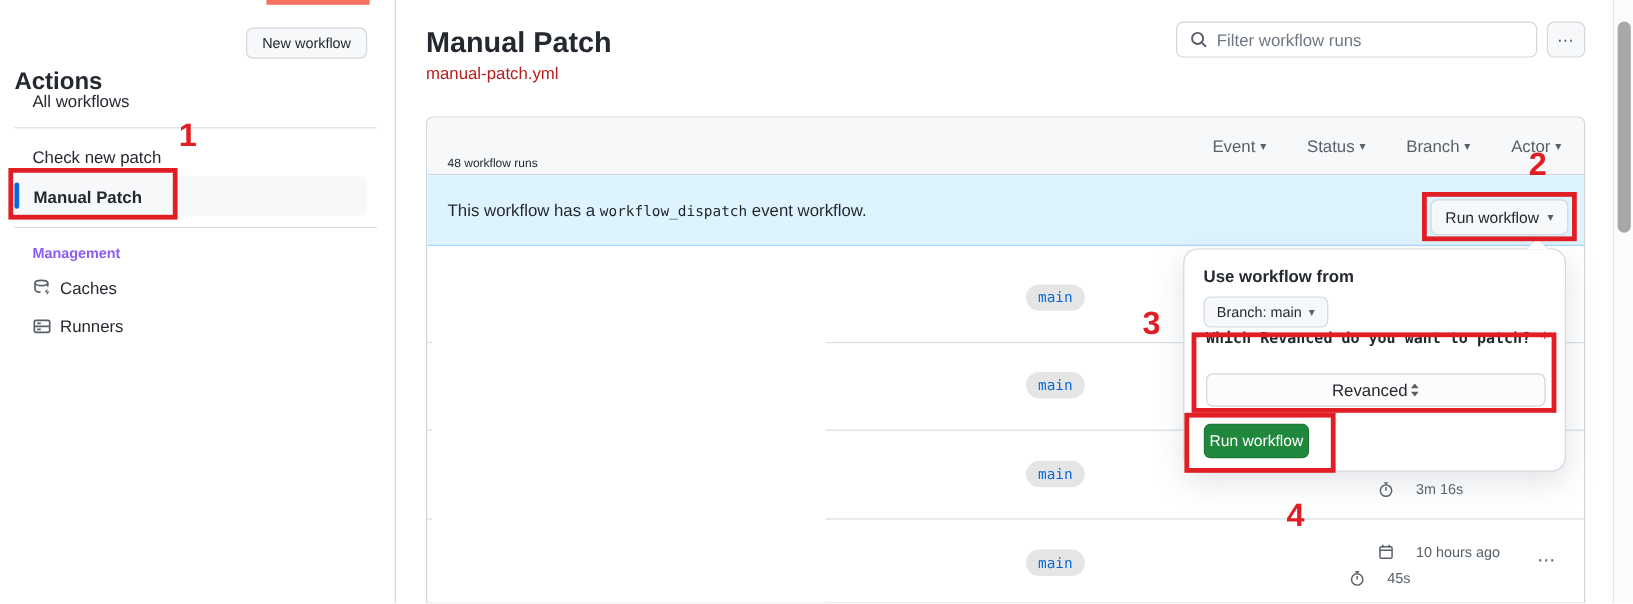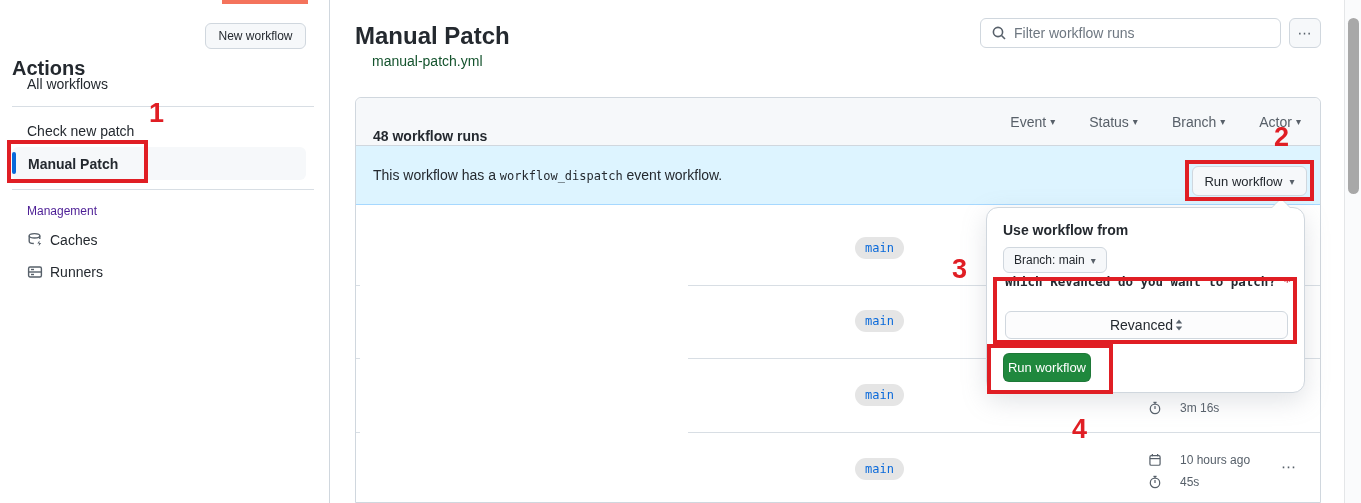--- a/index.html
+++ b/index.html
@@ -17,38 +17,38 @@
   .sb-newwf { position:absolute; left:205px; top:23px; width:101px; height:26px; font-size:12px; }
   .sb-item { position:absolute; left:27px; font-size:14px; color:#24292f; cursor:pointer; }
   .sb-all { top:76px; }
   .sb-check { top:123px; }
   .sb-divider { position:absolute; left:12px; width:302px; border-top:1px solid #d8dee4; }
   .sb-div1 { top:106px; }
   .sb-div2 { top:189px; }
   .sb-selected-bg { position:absolute; left:12px; top:147px; width:294px; height:33px; background:#f6f8fa; border-radius:6px; cursor:pointer; }
   .sb-selected-bar { position:absolute; left:12px; top:152px; width:4px; height:22px; background:#0969da; border-radius:3px; }
   .sb-selected-label { position:absolute; left:28px; top:156px; font-size:14px; font-weight:700; }
-  .sb-mgmt { position:absolute; left:27px; top:204px; font-size:12px; color:#4c1d95; }
+  .sb-mgmt { position:absolute; left:27px; top:204px; font-size:12px; color:#8b5cf6;font-weight:bold; }
   .sb-iconitem { position:absolute; display:flex; align-items:center; gap:7px; font-size:14px; cursor:pointer; }
   .sb-caches { left:27px; top:232px; }
   .sb-runners { left:27px; top:264px; }
   .octicon { color:#57606a; flex:none; }
 
   
   .main-title { position:absolute; left:355px; top:22px; font-size:24px; font-weight:600; }
-  .file-link { position:absolute; left:355px; top:53px; font-size:14px; color:#14532d; text-decoration:none; cursor:pointer;margin-left:17px; }
+  .file-link { position:absolute; left:355px; top:53px; font-size:14px; color:#b91c1c; text-decoration:none; cursor:pointer; }
   .search-box { position:absolute; left:980px; top:18px; width:301px; height:30px; border:1px solid #d0d7de; border-radius:6px; background:#fff; display:flex; align-items:center; padding:0 10px; gap:7px; }
   .search-box input { border:none; outline:none; flex:1; font-size:14px; color:#24292f; font-family:"Liberation Sans",sans-serif; background:transparent; }
   .search-box input::placeholder { color:#6e7781; }
   .kebab-btn { position:absolute; left:1289px; top:18px; width:32px; height:30px; font-size:14px; color:#57606a; letter-spacing:1px; }
 
   
   .runs-table { position:absolute; left:355px; top:97px; width:966px; height:406px; border:1px solid #d0d7de; border-radius:6px 6px 0 0; background:#fff; }
   .runs-header { position:absolute; left:356px; top:98px; width:964px; height:48px; background:#f6f8fa; border-bottom:1px solid #d0d7de; border-radius:6px 6px 0 0; display:flex; align-items:center; justify-content:space-between; padding:0 19px 0 17px; }
-  .runs-count { font-size:14px; font-weight:700;margin-top:29px; }
+  .runs-count { font-size:10px; font-weight:400;margin-top:29px; }
   .filters { display:flex; gap:34px; }
   .filter { font-size:14px; color:#586069; cursor:pointer; display:flex; align-items:center; gap:4px; }
   .caret { font-size:10px; color:#586069; }
 
   .banner { position:absolute; left:356px; top:146px; width:964px; height:59px; background:#ddf4ff; border-bottom:1px solid rgba(84,174,255,.4); }
   .banner-text { position:absolute; left:17px; top:21px; font-size:14px; color:#24292f; }
   .banner-code { font-family:"DejaVu Sans Mono","Liberation Mono",monospace; font-size:12px; }
   .run-wf-btn { position:absolute; left:836px; top:20px; width:115px; height:30px; font-size:13px; font-weight:500; gap:7px; }
 
   .row-divider { position:absolute; left:356px; width:964px; border-top:1px solid #d8dee4; z-index:2; }
@@ -199,21 +199,21 @@
 
   <div class="meta" style="left:1148px; top:453px;">
     <svg width="14" height="14" viewBox="0 0 16 16" fill="none" stroke="#57606a" stroke-width="1.4">
       <rect x="2.2" y="3" width="11.6" height="11" rx="1.5"></rect>
         <line x1="2.2" y1="6.4" x2="13.8" y2="6.4"></line>
         <line x1="5" y1="1.2" x2="5" y2="3.6"></line>
         <line x1="11" y1="1.2" x2="11" y2="3.6"></line>
     </svg>
     <span>10 hours ago</span>
   </div>
-  <div class="meta" style="left:1148px; top:475px;justify-content:flex-end;">
+  <div class="meta" style="left:1124px; top:475px;justify-content:flex-end;">
     <svg width="14" height="14" viewBox="0 0 16 16" fill="none" stroke="#57606a" stroke-width="1.4">
       <circle cx="8" cy="9" r="5.4"></circle>
         <line x1="8" y1="9" x2="8" y2="5.6"></line>
         <line x1="6.2" y1="1.6" x2="9.8" y2="1.6"></line>
         <line x1="8" y1="1.6" x2="8" y2="3.4"></line>
     </svg>
     <span>45s</span>
   </div>
   <button class="row-kebab">
     <span>⋯</span>

